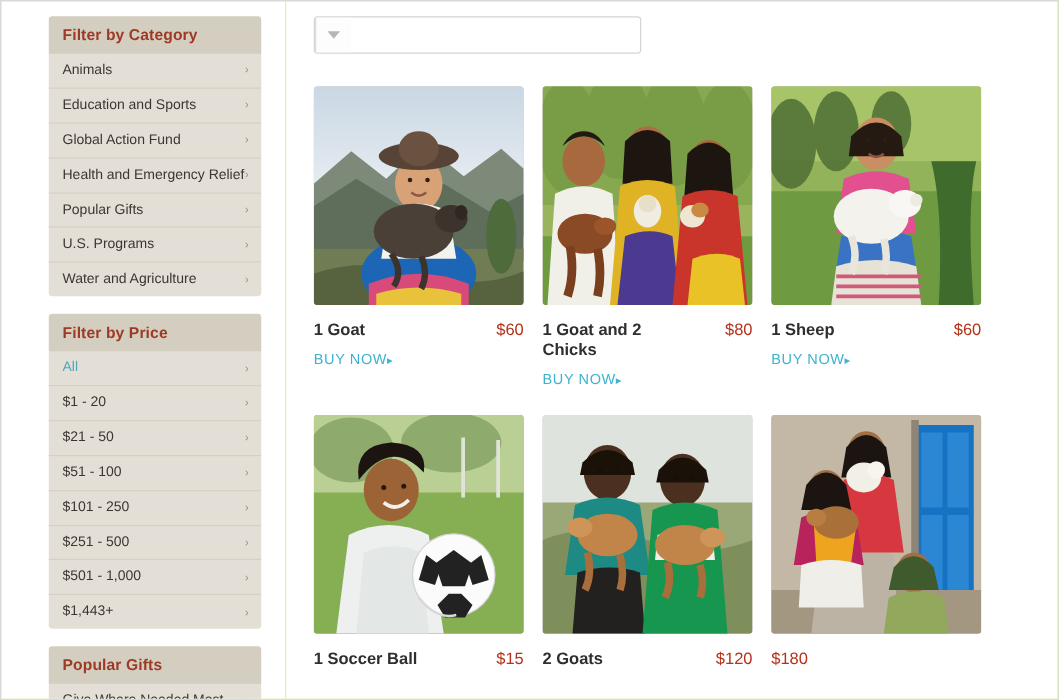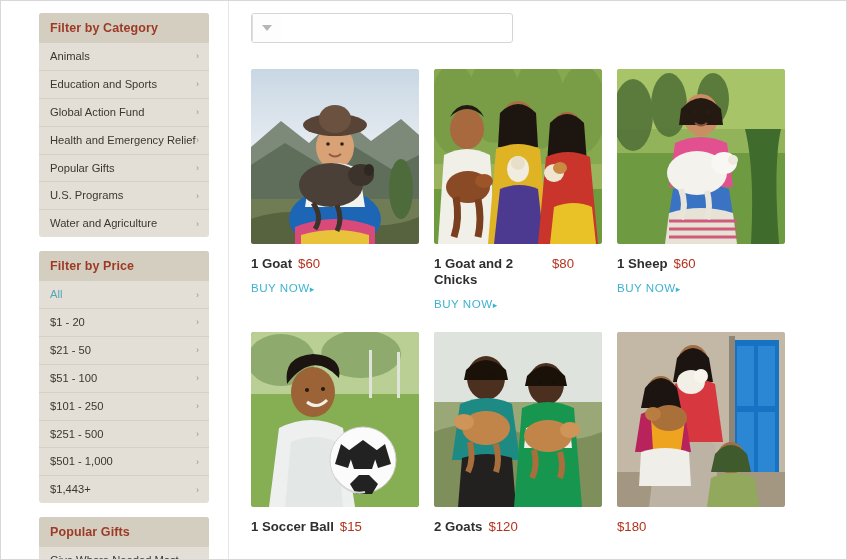--- a/index.html
+++ b/index.html
@@ -145,21 +145,21 @@
     height: 175px;
     border-radius: 3px;
     overflow: hidden;
     position: relative;
     background: #cfcfcf;
   }
   .thumb svg { display: block; width: 168px; height: 175px; }
 
   .card-meta {
     display: flex;
-    justify-content: flex-start;
+    justify-content: space-between;
     align-items: flex-start;
     width: 168px;
     margin-top: 12px;
     gap: 6px;
   }
   .card-title {
     font-size: 13.2px;
     font-weight: bold;
     color: #2f2f2f;
     line-height: 1.22;

